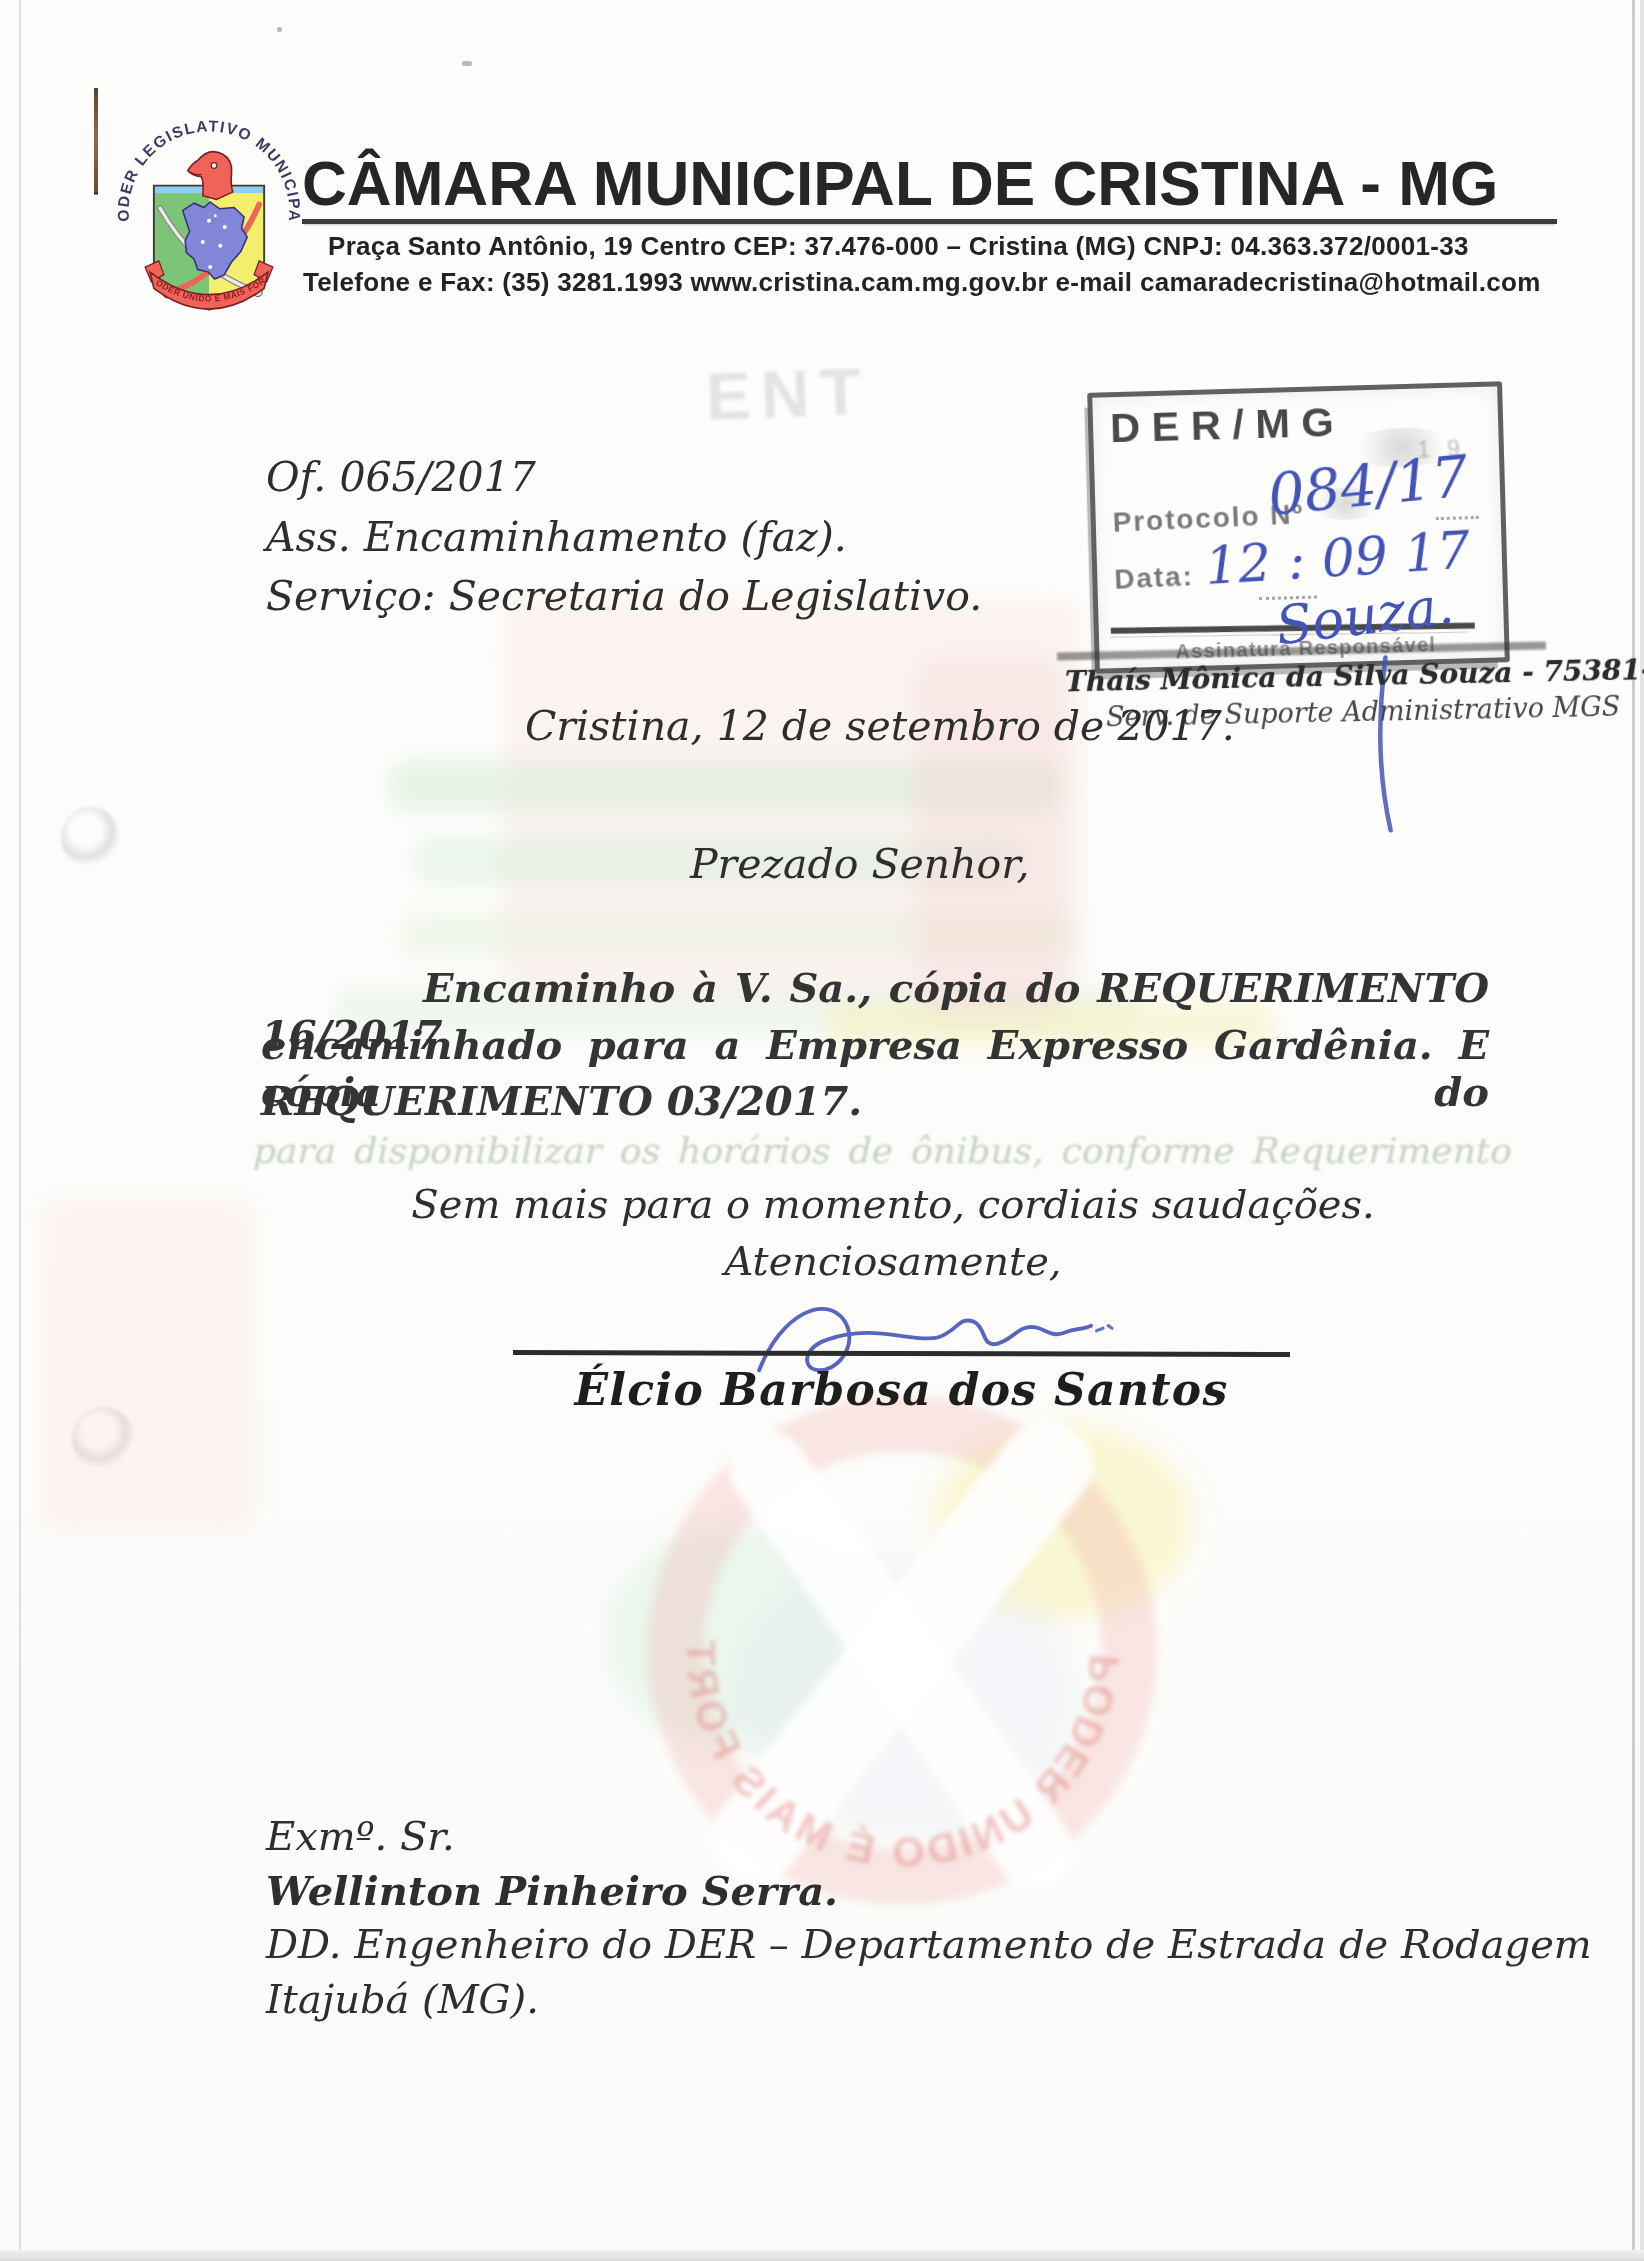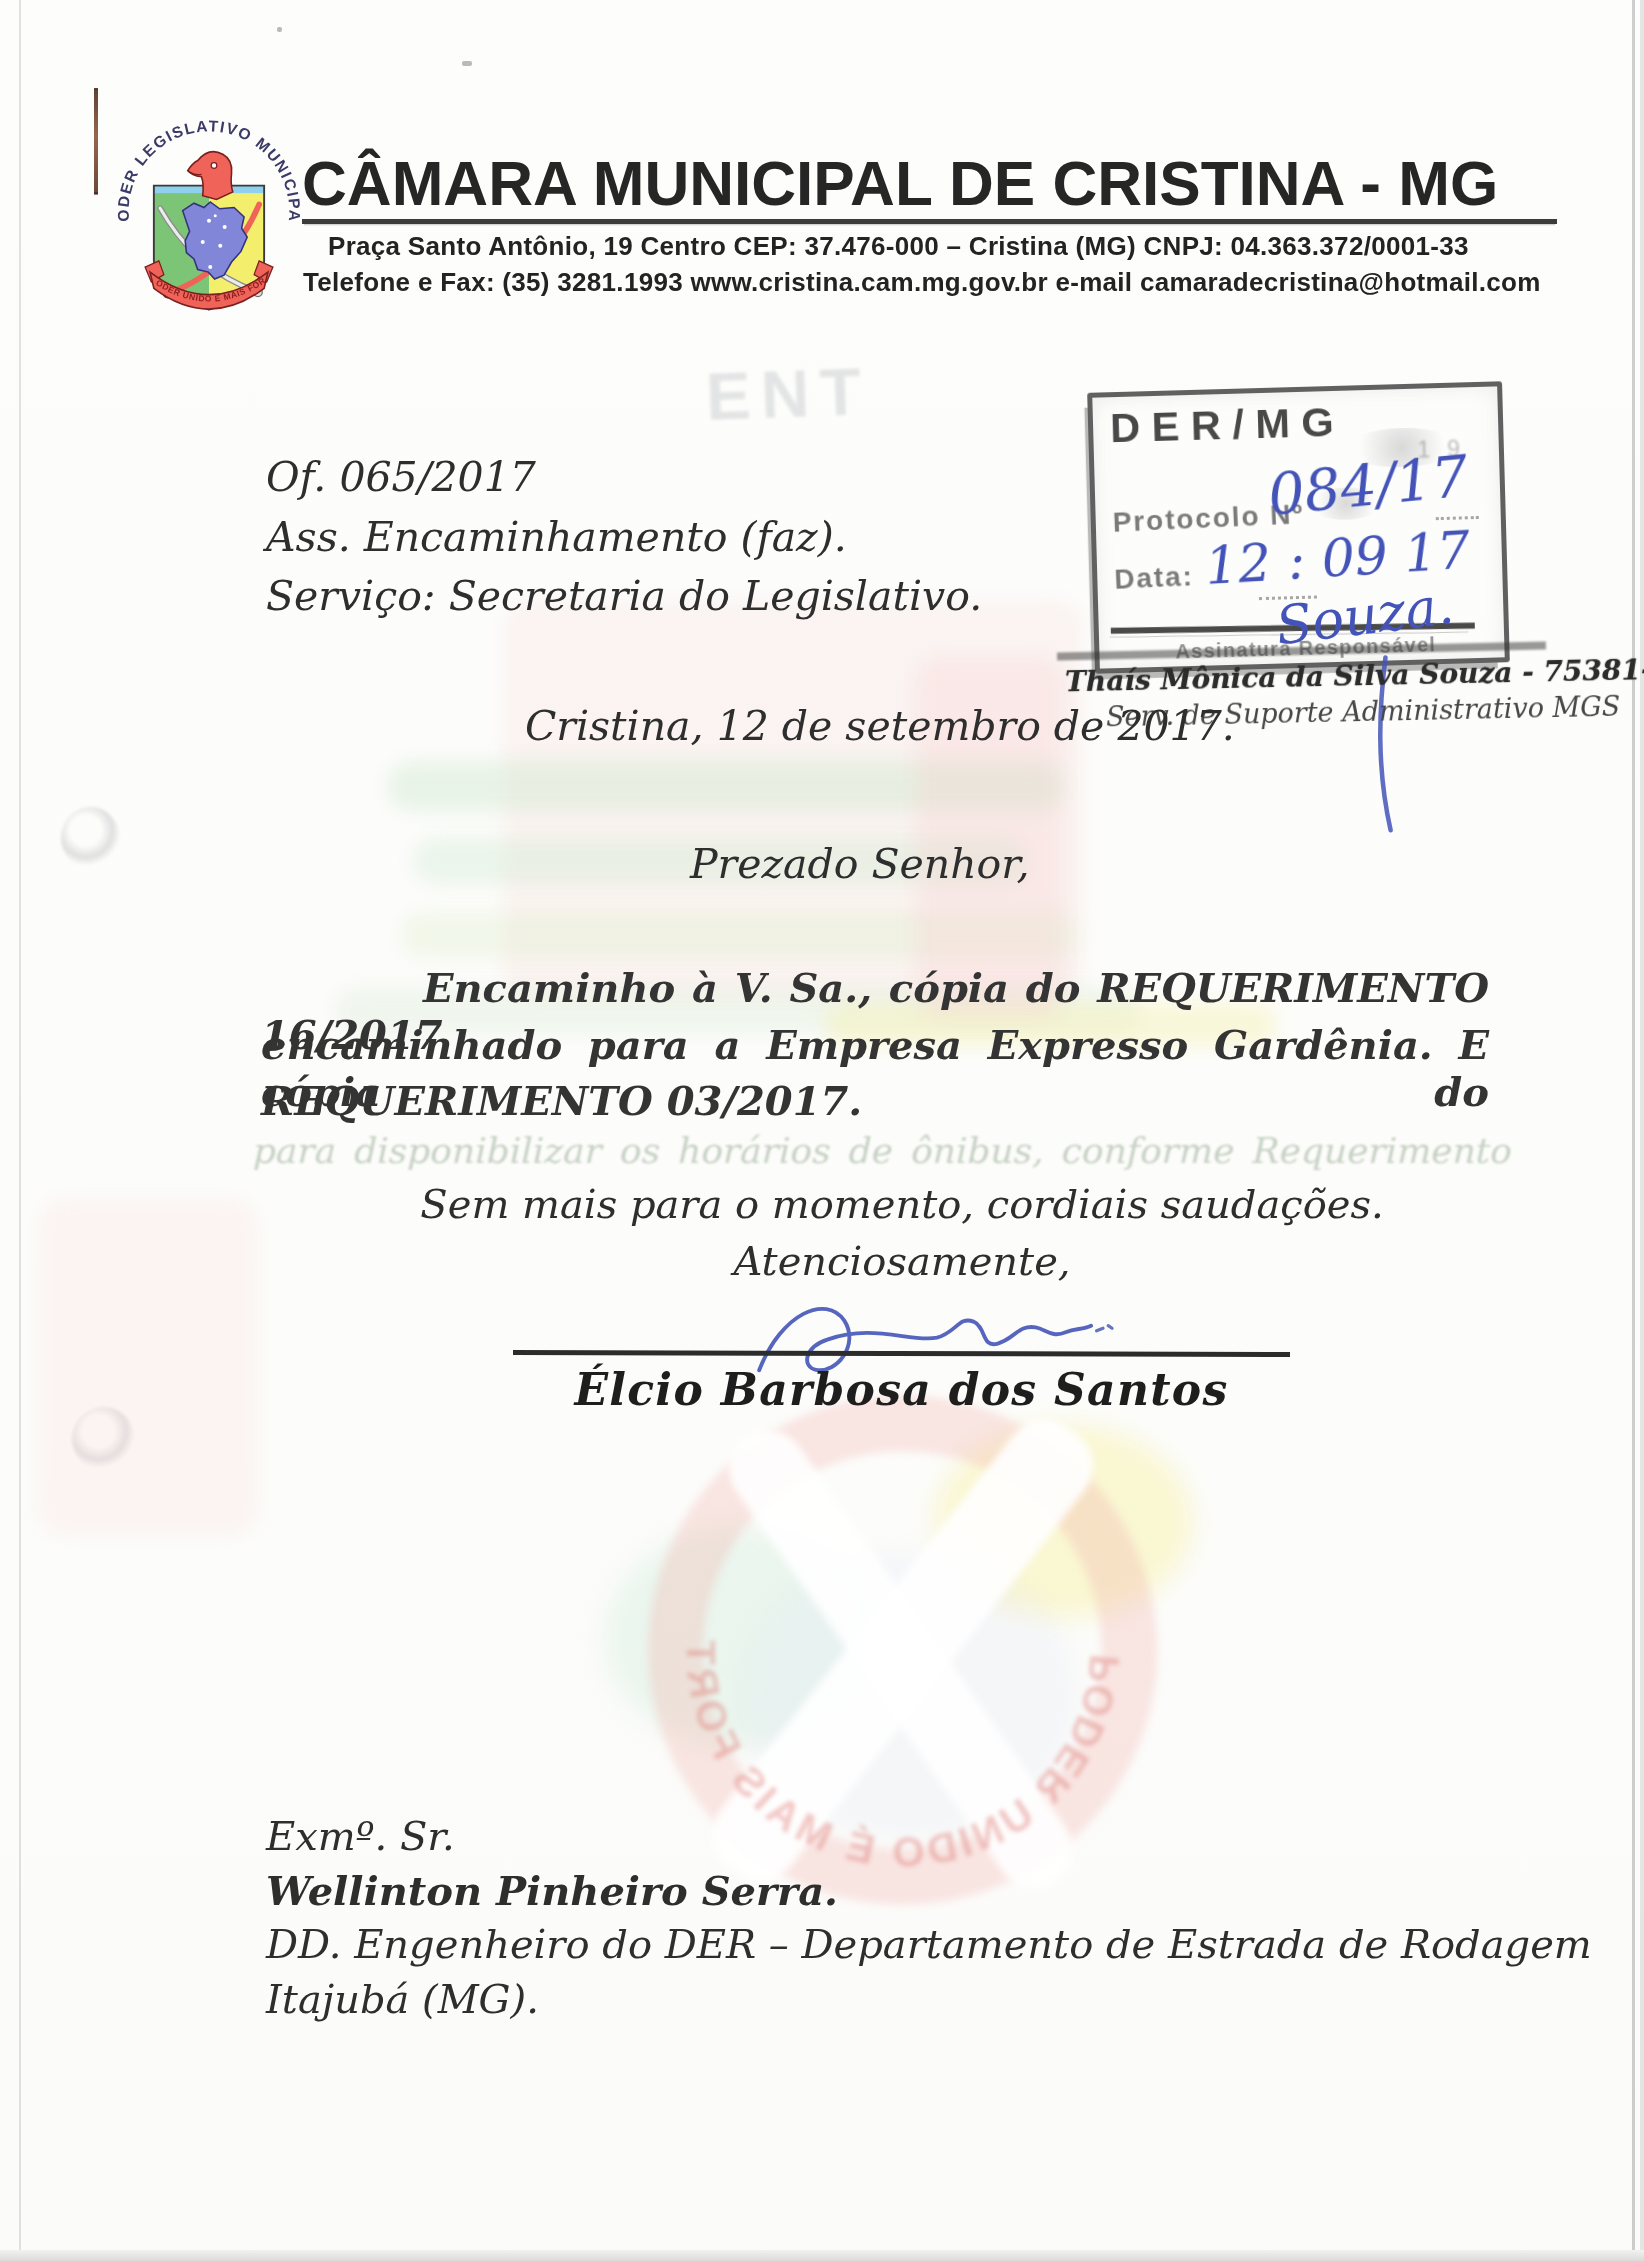--- a/index.html
+++ b/index.html
@@ -50,21 +50,21 @@
     font-family:"DejaVu Serif",serif; font-style:italic; color:#2c2c2c; white-space:nowrap;
     transform:rotate(-1.2deg); text-shadow:0 0 1.3px rgba(40,40,40,.55); filter:blur(0.2px);}
   .attendant-role{left:1106px; top:696px; font-size:27px;
     font-family:"DejaVu Serif",serif; font-style:italic; color:#474747; white-space:nowrap;
     transform:rotate(-1.2deg); filter:blur(0.3px);}
   
   .dateline{left:525px; top:702px; font-size:41px;}
   .salutation{left:690px; top:840px; font-size:41px; font-weight:500;}
   .bodyline{left:261px; width:1228px; font-size:40px; text-align:justify; text-align-last:justify; color:#343434;font-weight:bold;}
   .bodyline.last{text-align-last:left;}
-  .closing{left:383px; width:1038px; text-align:center; font-size:40px;}
+  .closing{left:374px; width:1038px; text-align:center; font-size:40px;}
   .signer-rule{left:513px; top:1351px; width:777px; height:5.2px; background:#2c2c2c; transform:rotate(.15deg);}
   .signer-name{left:513px; top:1364px; width:777px; text-align:center; font-size:44px; font-weight:700;
     letter-spacing:1.3px; color:#1e1e1e;}
   .signer-title{left:513px; top:1428px; width:777px; text-align:center; font-size:32px;
     font-style:italic; color:#383838; font-family:"Liberation Sans",sans-serif;}
   
   .recip{left:266px; font-size:40px;}
   
   .ghost-ent{left:706px; top:355px; font-size:67px; font-weight:700; letter-spacing:10.3px;
     color:rgba(183,186,190,.38); filter:blur(1.4px); transform:rotate(-2deg);}

